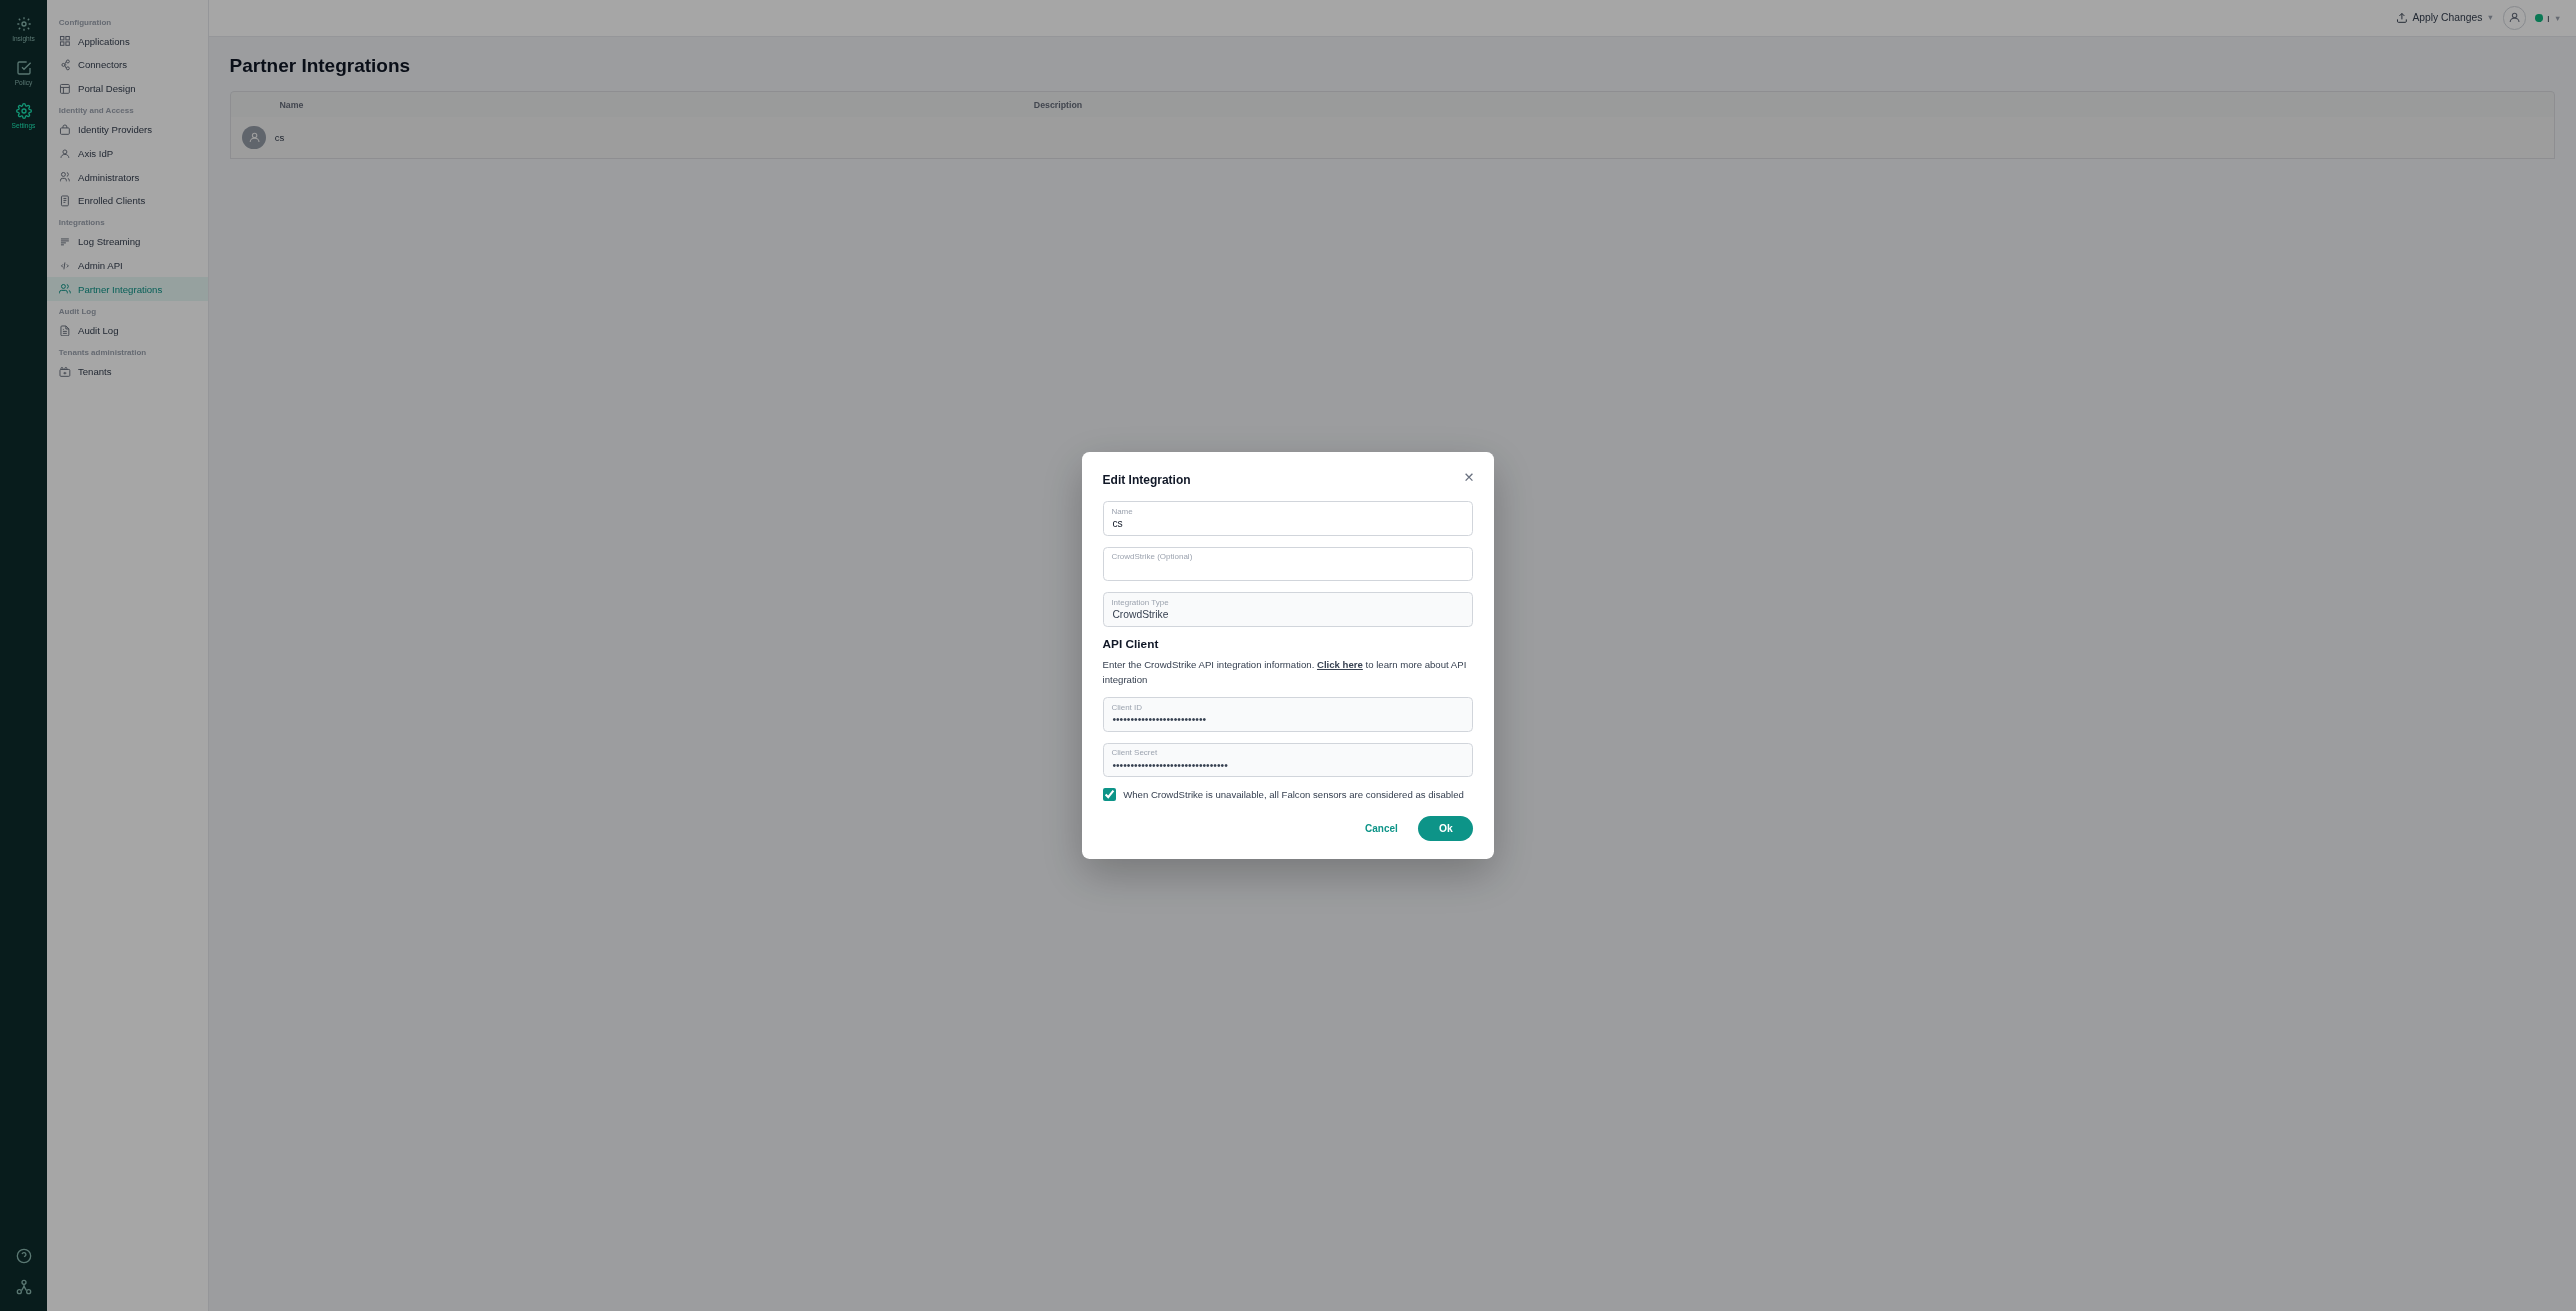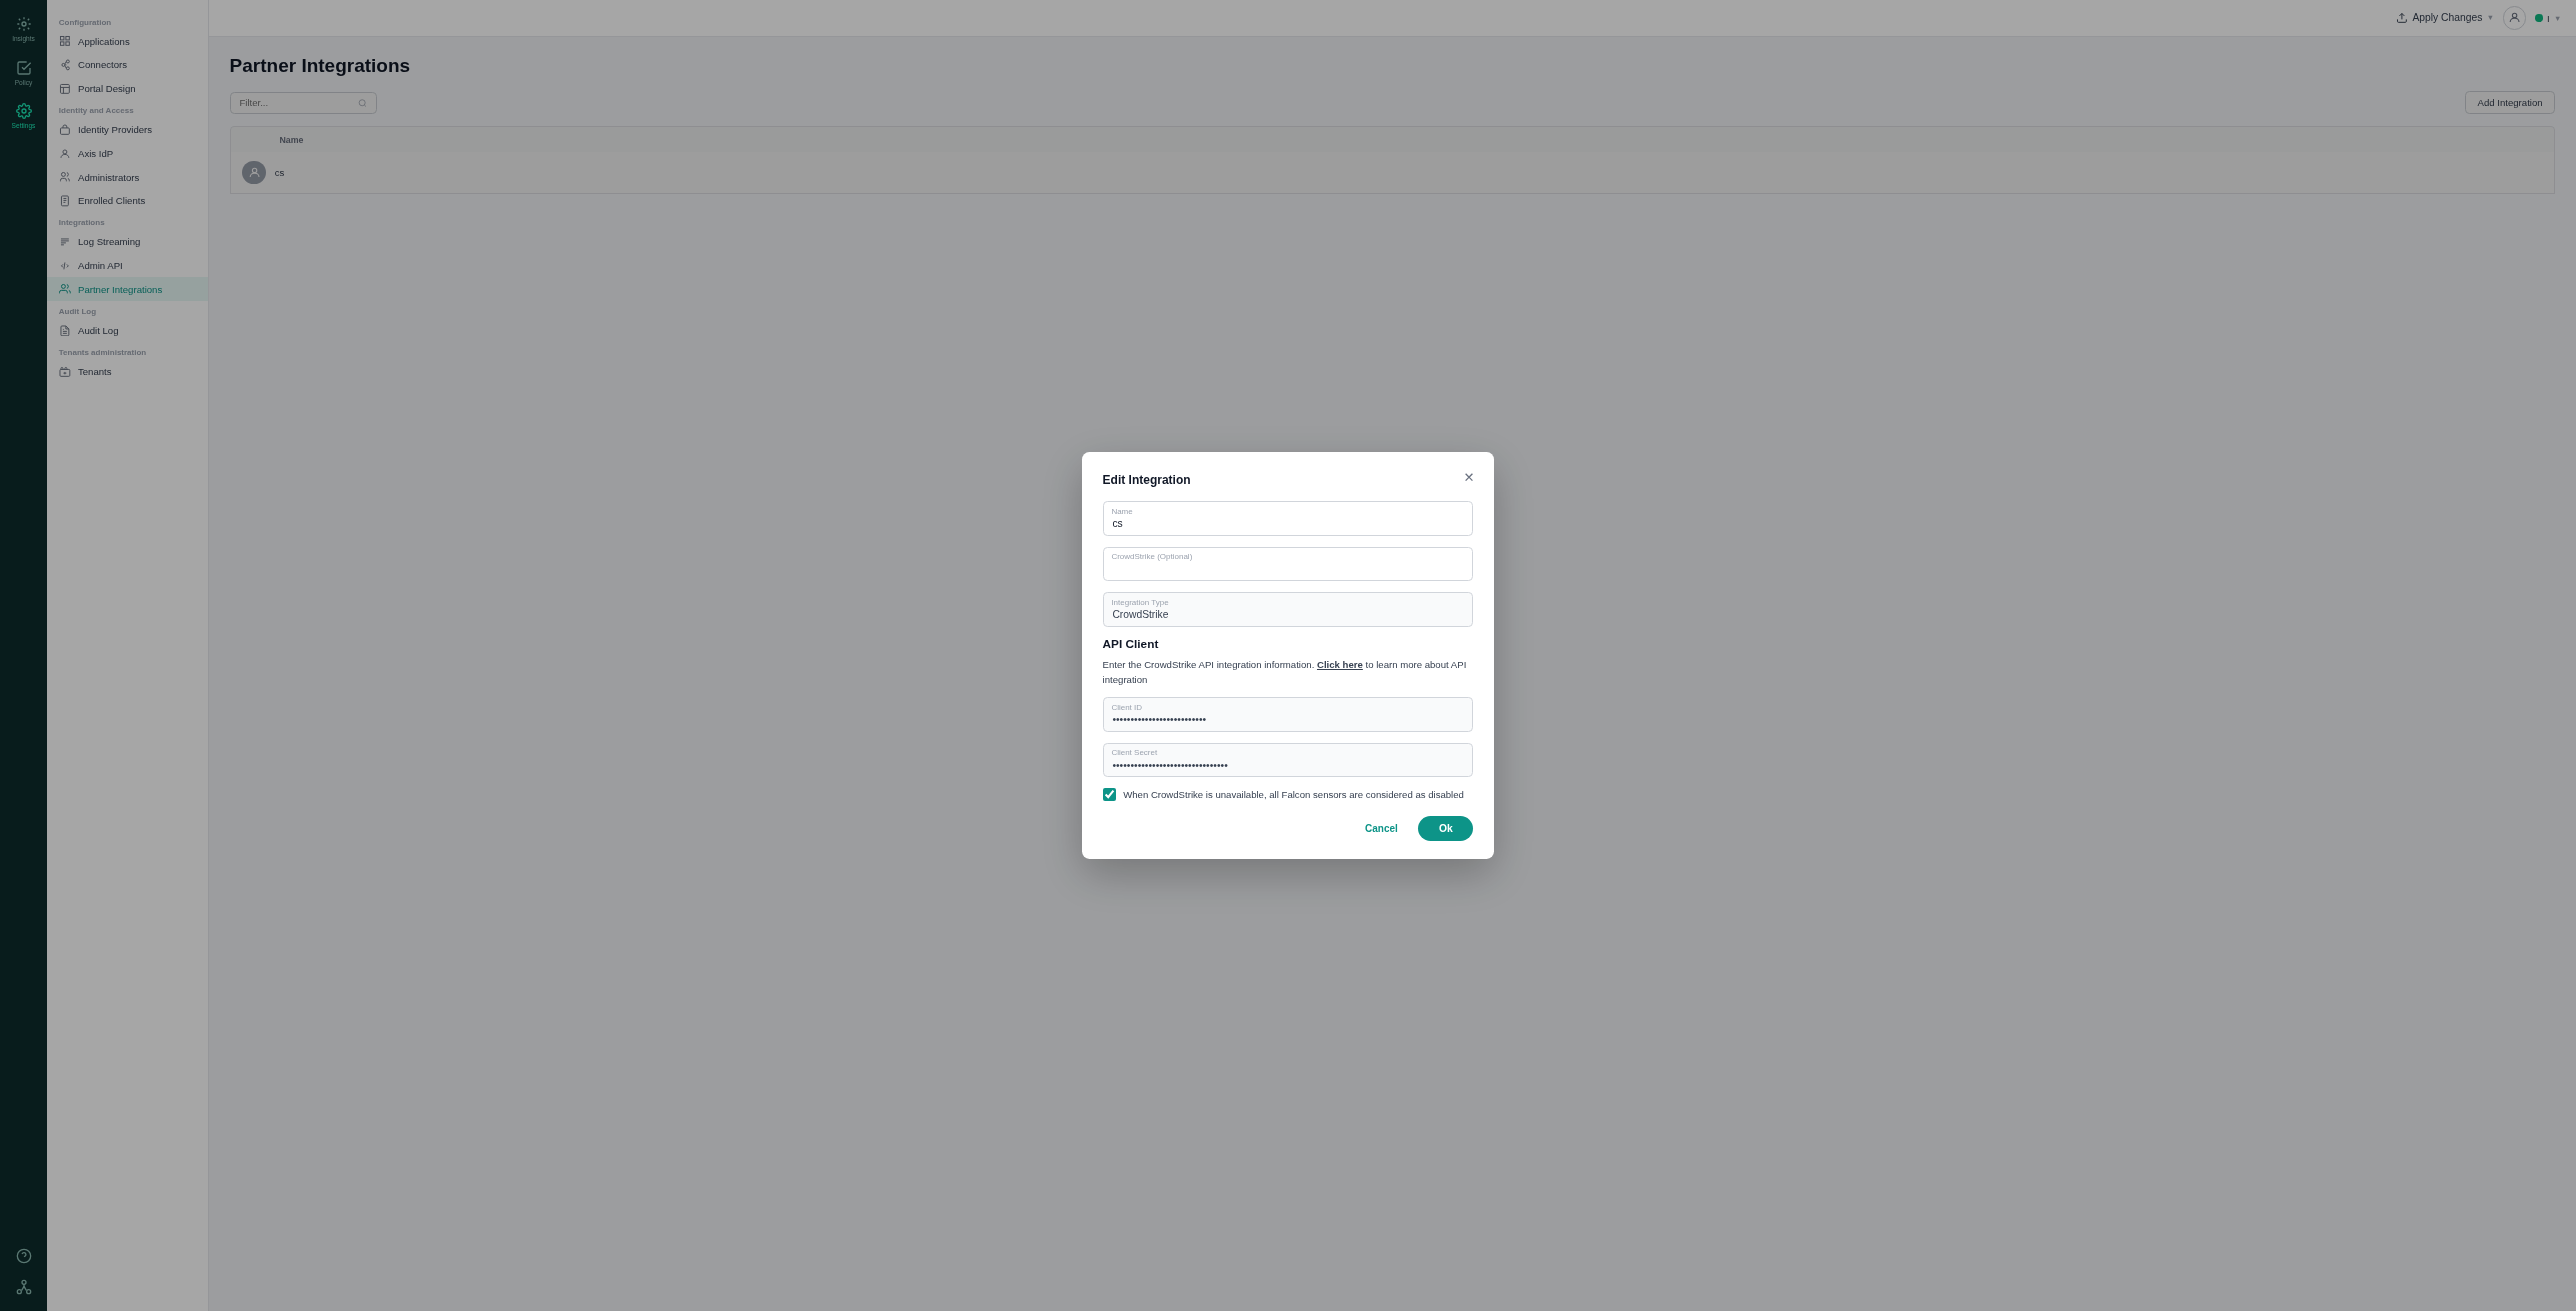--- a/index.html
+++ b/index.html
@@ -505,34 +505,25 @@
     <div class="topbar-status">
       <span class="status-dot"></span>
       <span>I</span>
       <span class="chevron">▼</span>
     </div>
   </div>
 
   <div class="page-area">
     <div class="page-title">Partner Integrations</div>
 
-    <div class="toolbar">
-      <div class="filter-input">
-        <input type="text" placeholder="Filter..." style="">
-        <svg width="10.3" height="10.3" viewBox="0 0 24 24" fill="none" stroke="#9ca3af" stroke-width="2">
-            <circle cx="11" cy="11" r="8"></circle>
-            <path d="M21 21l-4.35-4.35"></path>
-          </svg>
-      </div>
-      <button class="add-integration-btn">Add Integration</button>
-    </div>
 
     <div class="table-header">
       <div class="table-header-cell" style="flex:0 0 37px;"></div>
       <div class="table-header-cell">Name</div>
+      <div class="table-header-cell" style="flex:2;">Description</div>
     </div>
     <div class="table-row">
       <div class="table-row-icon">
         <svg width="13.2" height="13.2" viewBox="0 0 24 24" fill="none" stroke="#fff" stroke-width="2">
             <circle cx="12" cy="8" r="4"></circle>
             <path d="M4 20c0-4 3.6-7 8-7s8 3 8 7"></path>
           </svg>
       </div>
       <div class="table-row-name">cs</div>
       <div class="table-row-desc"></div>

